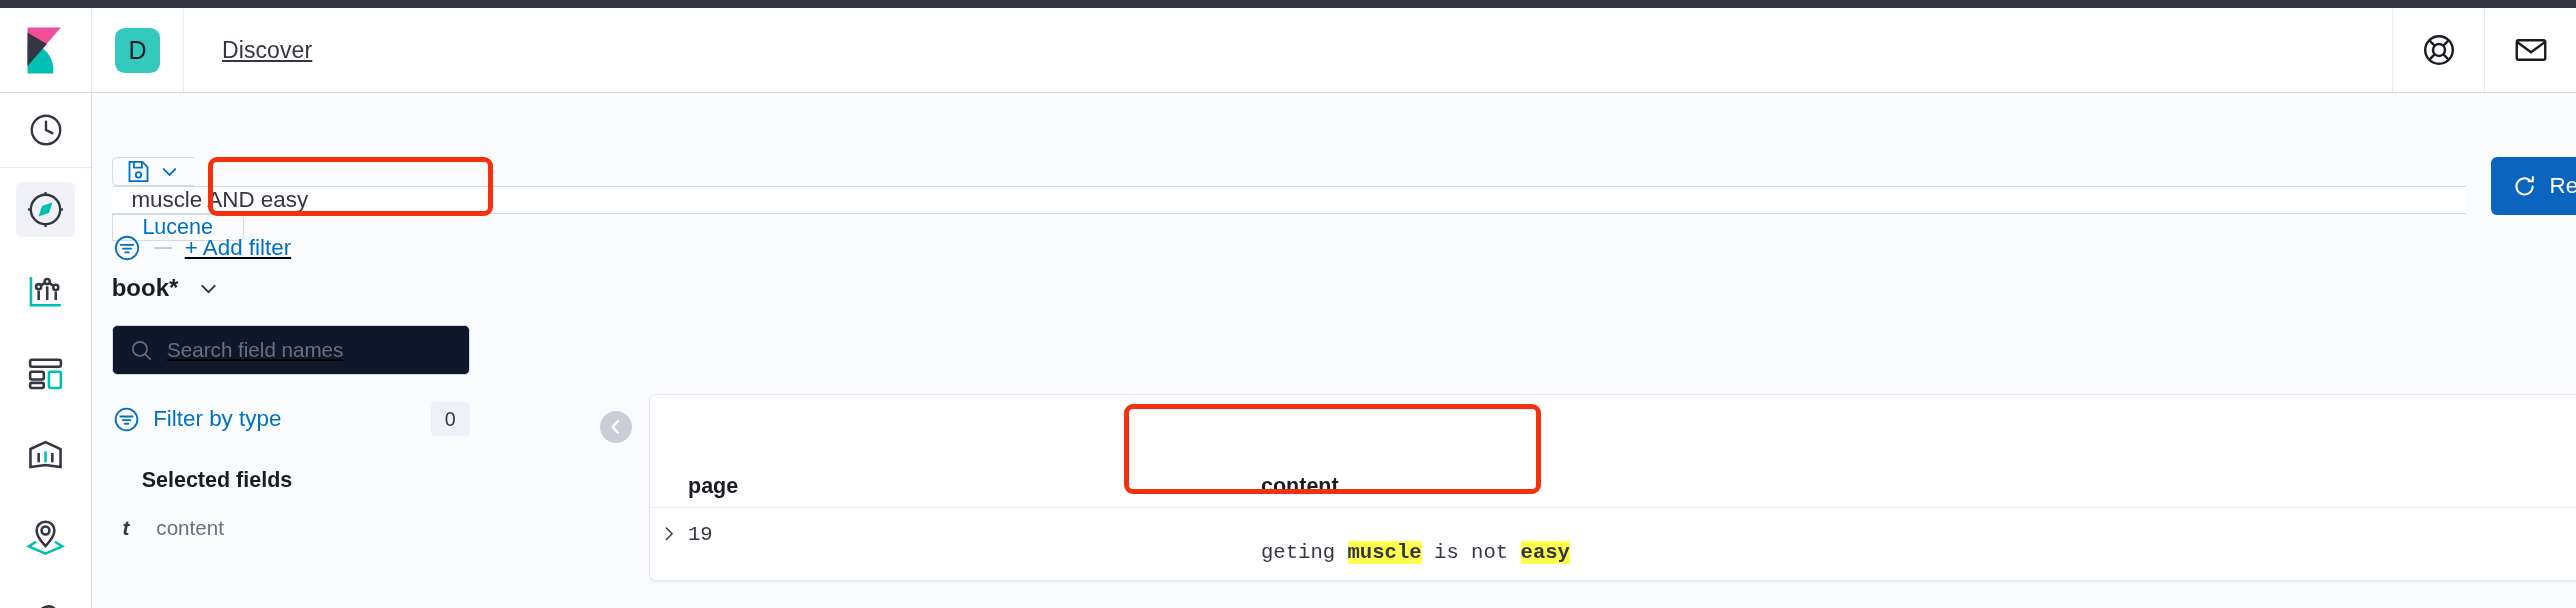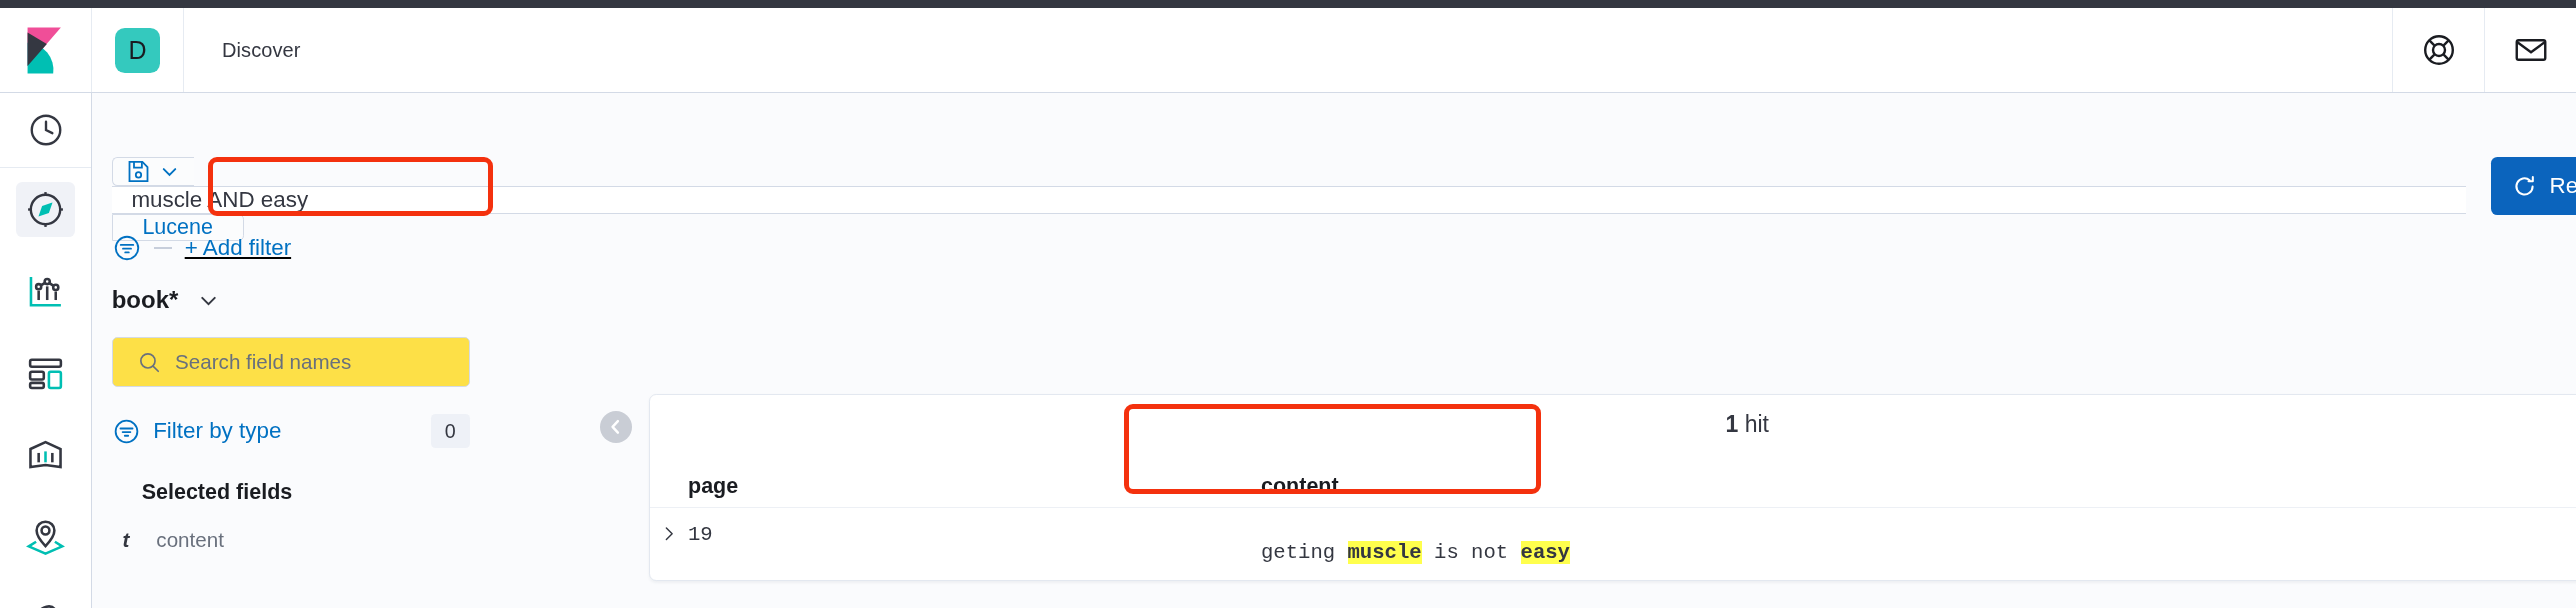--- a/index.html
+++ b/index.html
@@ -33,21 +33,21 @@
     border-right: 0.9px solid #E6EBF2;
   }
   .app-badge {
     width: 45px; height: 45px; border-radius: 9.8px;
     background: #34C9BE;
     display: flex; align-items: center; justify-content: center;
     font-size: 25px; color: #1A1C21; font-weight: 400;
   }
   .header-title {
     display: flex; align-items: center; padding-left: 38px;
-    font-size: 20px; color: #343741; letter-spacing: 0.1px;
+    font-size: 23px; color: #343741; letter-spacing: 0.1px; text-decoration: underline;
   }
   .header-spacer { flex: 1; }
   .header-icon-cell {
     width: 92px; display: flex; align-items: center; justify-content: center;
     border-left: 0.9px solid #E6EBF2;
   }
 
   
   .rail {
     position: absolute; left: 0; top: 93px; width: 92px; height: 516px;
@@ -121,30 +121,30 @@
     position: absolute; left: 19.7px; top: 140px;
     display: flex; align-items: center; gap: 12.5px; text-decoration: underline;
   }
   .filter-dash { width: 18px; height: 1.8px; background: #C7CEDB; }
   .addfilter {
     font-size: 22.4px; color: #0071C2; cursor: pointer;
   }
 
   
   .fieldpanel {
-    position: absolute; left: 19.7px; top: 193px; width: 376px;
+    position: absolute; left: 19.7px; top: 181px; width: 376px;
   }
   .index-pattern {
     display: flex; align-items: center; gap: 18px;
   }
   .index-name { font-size: 24px; font-weight: bold; color: #1A1C21; }
   .field-search {
     margin-top: 23px; width: 358px; height: 50px;
-    background: #fde047; border: 0.9px solid #D3DAE6; border-radius: 5.4px;
-    display: flex; align-items: center; gap: 13.4px; padding-left: 24px;
+    background: #0f172a; border: 0.9px solid #D3DAE6; border-radius: 5.4px;
+    display: flex; align-items: center; gap: 13.4px; padding-left: 16px; text-decoration: underline;
   }
   .field-search-placeholder { font-size: 20.6px; color: #69707D; }
   .filter-by-type {
     margin-top: 25px; width: 358px; height: 38px;
     display: flex; align-items: center; gap: 12.5px;
   }
   .fbt-label { font-size: 22.4px; color: #0071C2; flex: 1; }
   .fbt-count {
     width: 39px; height: 34px; border-radius: 4.5px; background: #EEF1F7;
     display: flex; align-items: center; justify-content: center;
@@ -425,24 +425,20 @@
   </div>
 
   <div class="collapse-handle">
     <svg width="19.7" height="19.7" viewBox="0 0 24 24" fill="none" stroke="#FFFFFF" stroke-width="3">
       <path d="M14.5 5 L8 12 L14.5 19" stroke-linecap="round" stroke-linejoin="round"></path>
     </svg>
   </div>
 
   <div class="results">
 
-    <div class="hits-line">
-      <span class="hits-count">1</span>
-      <span>hit</span>
-    </div>
 
     <div class="table-head">
       <div class="th-toggle"></div>
       <div class="th-page">page</div>
       <div class="th-content">content</div>
     </div>
 
     <div class="table-row">
       <div class="td-toggle">
         <svg width="19.7" height="19.7" viewBox="0 0 24 24" fill="none" stroke="#343741" stroke-width="1.8">

